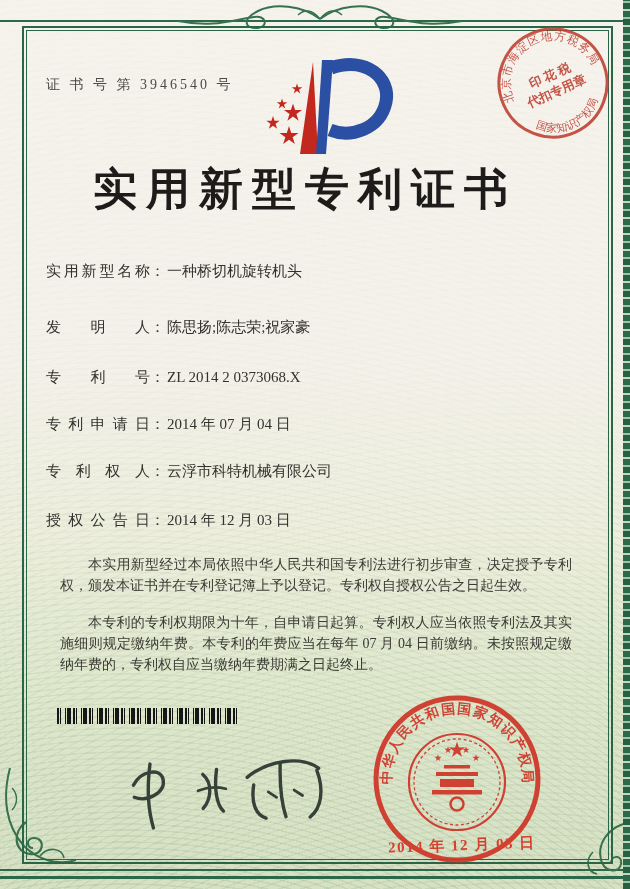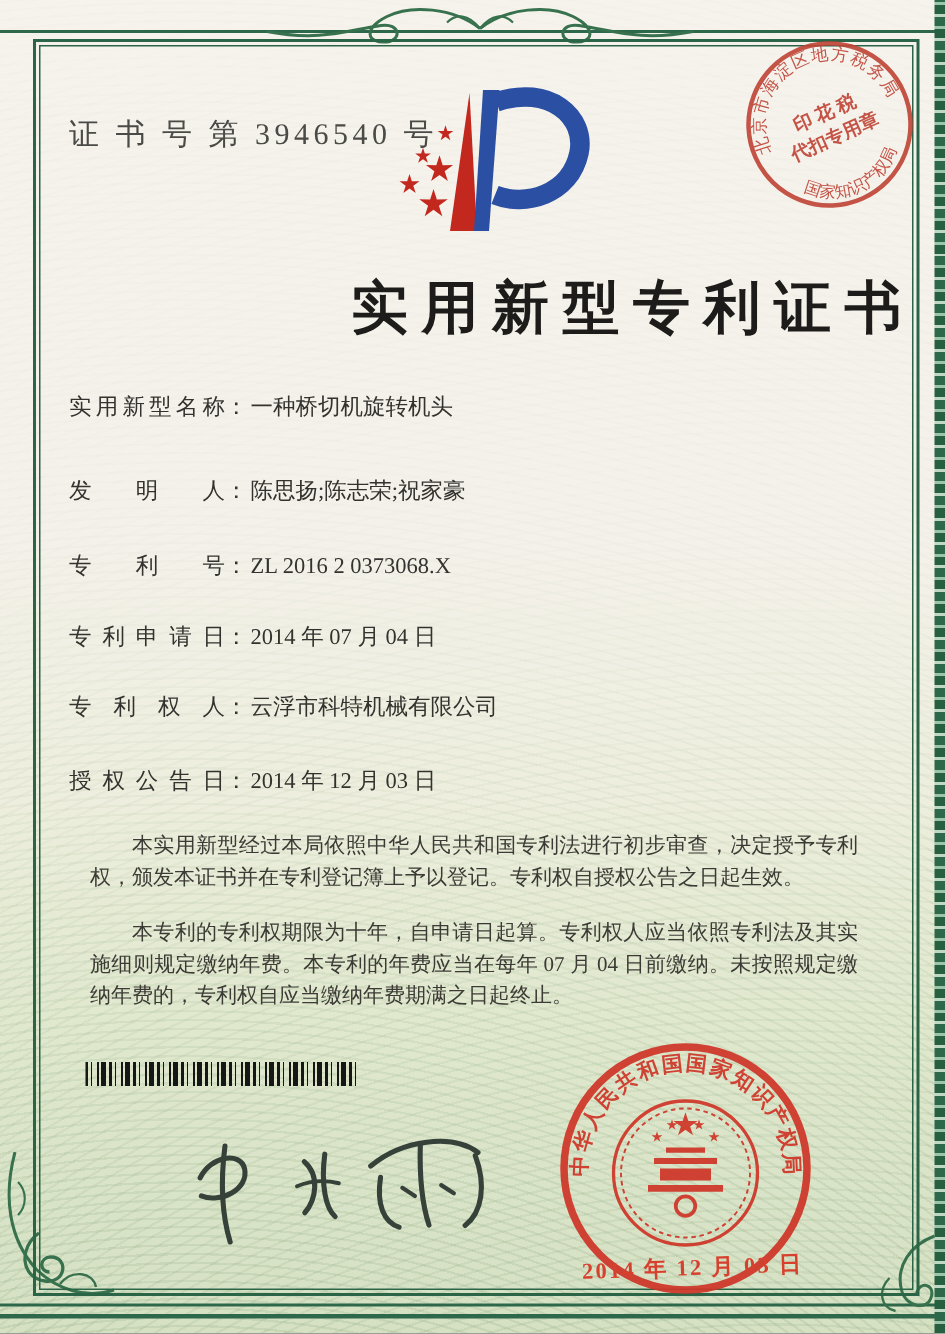--- a/index.html
+++ b/index.html
@@ -17,25 +17,25 @@
   .edge-top-line{position:absolute;left:0;right:0;top:20px;height:2px;background:#2d684a;}
   .edge-bottom-line1{position:absolute;left:0;right:0;top:869px;height:2px;background:#2d684a;}
   .edge-bottom-line2{position:absolute;left:0;right:0;top:876px;height:3px;background:#2d684a;}
   .edge-right-strip{position:absolute;right:0;top:0;bottom:0;width:7px;
     background:repeating-linear-gradient(0deg,#275f41 0 6px,#9cc4a8 6px 8px,#2d684a 8px 14px,#bed8c4 14px 16px);}
   .ornament{position:absolute;pointer-events:none;}
   
   .frame{position:absolute;left:22px;top:26px;right:17px;bottom:25px;border:2px solid #2a6547;}
   .frame-inner{position:absolute;inset:2px;border:1px solid #2a6547;}
   
-  .cert-no{position:absolute;left:46px;top:76px;font-size:20px;letter-spacing:3px;color:#4a4a46;}
+  .cert-no{position:absolute;left:46px;top:76px;font-size:14px;letter-spacing:3px;color:#4a4a46;}
   .logo{position:absolute;left:238px;top:56px;}
   .tax-seal{position:absolute;left:492px;top:22px;transform:rotate(-24deg);opacity:.9;}
-  .title{position:absolute;left:0;right:20px;top:180px;margin:0;text-align:right;
-    font-size:38px;font-weight:700;letter-spacing:9px;color:#1d1c1a;}
+  .title{position:absolute;left:0;right:20px;top:160px;margin:0;text-align:center;
+    font-size:44px;font-weight:700;letter-spacing:9px;color:#1d1c1a;}
   .fields{position:absolute;left:46px;top:262px;width:530px;font-size:15px;}
   .frow{position:absolute;left:0;white-space:nowrap;}
   .flabel{display:inline-block;width:104px;text-align:justify;text-align-last:justify;vertical-align:bottom;}
   .fcolon{margin-right:2px;}
   .paras{position:absolute;left:44px;top:538px;width:544px;font-size:14px;line-height:21px;
     text-align:justify;color:#3b3a34;}
   .paras p{margin:16px;text-indent:2em;}
   .barcode{position:absolute;left:57px;top:708px;width:182px;height:16px;
     background:repeating-linear-gradient(90deg,#161616 0 2px,transparent 2px 3.5px,#161616 3.5px 4.5px,transparent 4.5px 8px,#161616 8px 9px,transparent 9px 10.5px,#161616 10.5px 14px,transparent 14px 16px);}
   .signer{position:absolute;left:58px;top:778px;font-size:16px;letter-spacing:3px;line-height:32px;color:#2e2d29;}
@@ -118,21 +118,21 @@
   <h1 class="title">实用新型专利证书</h1>
 
   <div class="fields">
     <div class="frow" style="top:0;">
       <span class="flabel">实用新型名称</span><span class="fcolon">：</span><span>一种桥切机旋转机头</span>
     </div>
     <div class="frow" style="top:56px;">
       <span class="flabel">发明人</span><span class="fcolon">：</span><span>陈思扬;陈志荣;祝家豪</span>
     </div>
     <div class="frow" style="top:106px;">
-      <span class="flabel">专利号</span><span class="fcolon">：</span><span>ZL 2016 2 0373068.X</span>
+      <span class="flabel">专利号</span><span class="fcolon">：</span><span>ZL 2014 2 0373068.X</span>
     </div>
     <div class="frow" style="top:153px;">
       <span class="flabel">专利申请日</span><span class="fcolon">：</span><span>2014 年 07 月 04 日</span>
     </div>
     <div class="frow" style="top:200px;">
       <span class="flabel">专利权人</span><span class="fcolon">：</span><span>云浮市科特机械有限公司</span>
     </div>
     <div class="frow" style="top:249px;">
       <span class="flabel">授权公告日</span><span class="fcolon">：</span><span>2014 年 12 月 03 日</span>
     </div>

